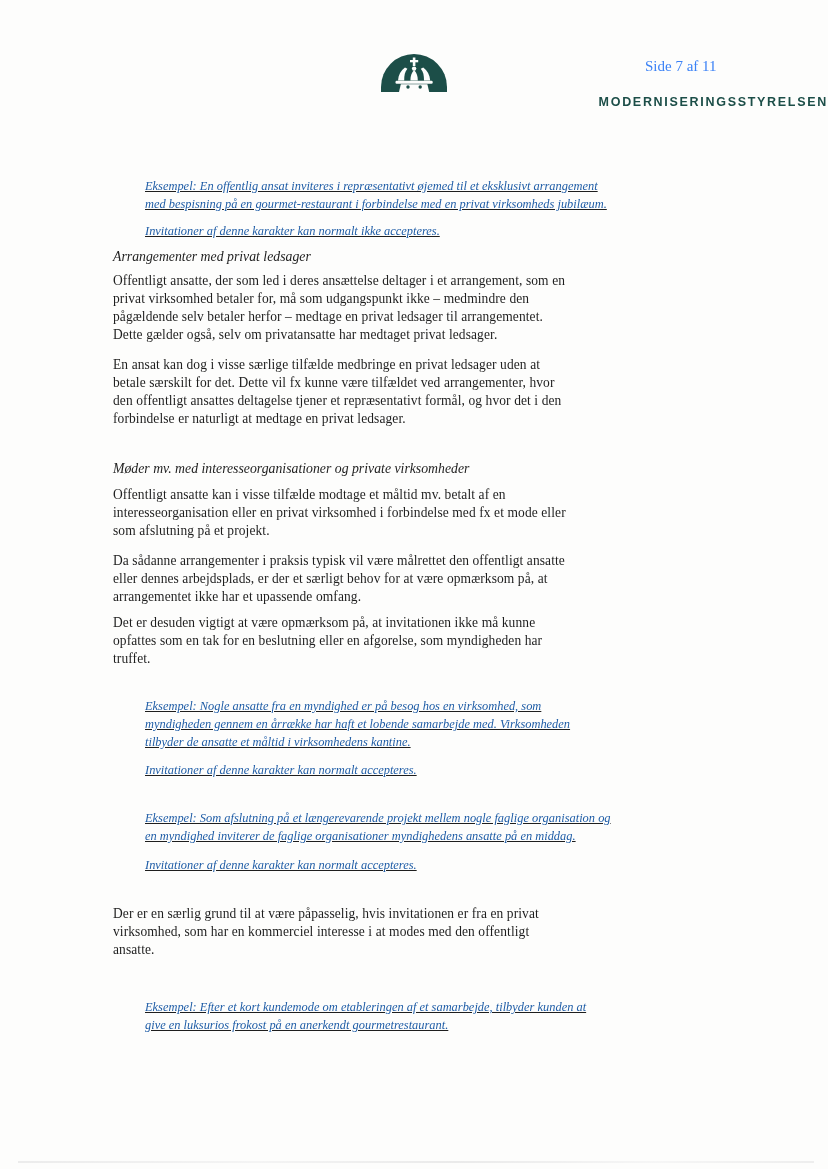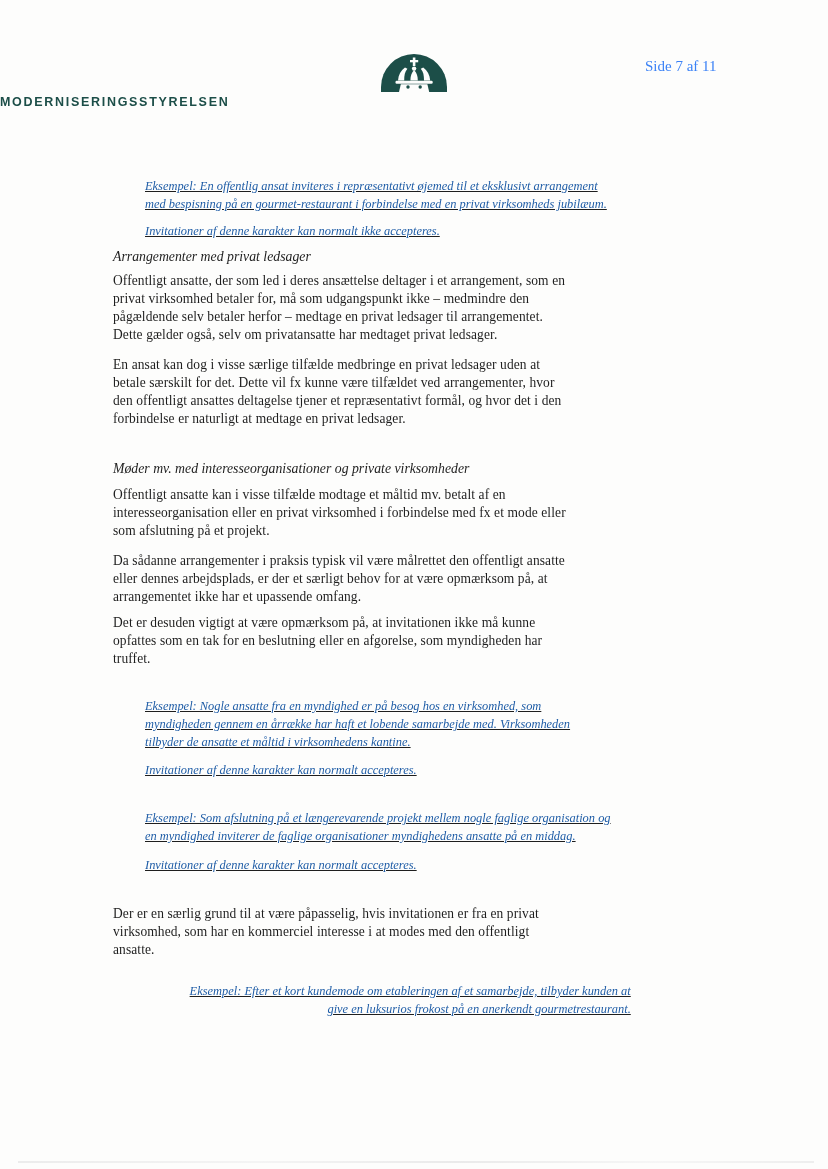--- a/index.html
+++ b/index.html
@@ -7,21 +7,21 @@
     position:relative;
     width:828px;height:1169px;
     background:#fdfdfc;
     font-family:"Liberation Serif", serif;
     color:#1e1e1e;
     overflow:hidden;
   }
   
   .header-logo{
     position:absolute;top:54px;left:0;width:828px;
-    text-align:left;
+    text-align:right;
   }
   .crown{display:block;margin:0 auto;}
   .logo-text{
     margin-top:3px;
     font-family:"Liberation Sans", sans-serif;
     font-weight:bold;
     font-size:12.5px;
     letter-spacing:1.7px;
     color:#1c4e48;
     white-space:nowrap;
@@ -65,21 +65,21 @@
   .m-para2{margin-top:12px;}
   .m-head2{margin-top:32px;}
   .m-para3{margin-top:8px;}
   .m-para4{margin-top:12px;}
   .m-para5{margin-top:8px;}
   .m-ex2{margin-top:30px;}
   .m-concl2{margin-top:10px;}
   .m-ex3{margin-top:30px;}
   .m-concl3{margin-top:11px;}
   .m-para6{margin-top:30px;}
-  .m-ex4{margin-top:24px;text-align:right;}
+  .m-ex4{margin-top:40px;}
   
   .scan-line{
     position:absolute;left:18px;right:14px;top:1161px;height:2px;
     background:linear-gradient(90deg,#eaeaea 0%,#f3f3f3 30%,#e8e8e8 55%,#f5f5f5 80%,#ececec 100%);
     opacity:.9;
   }
 </style>
 </head>
 <body>
 

